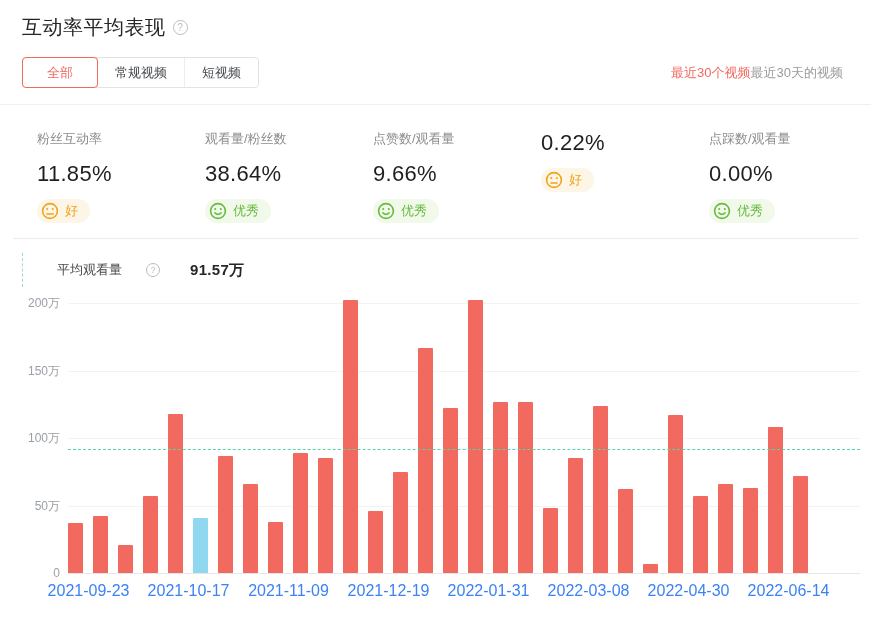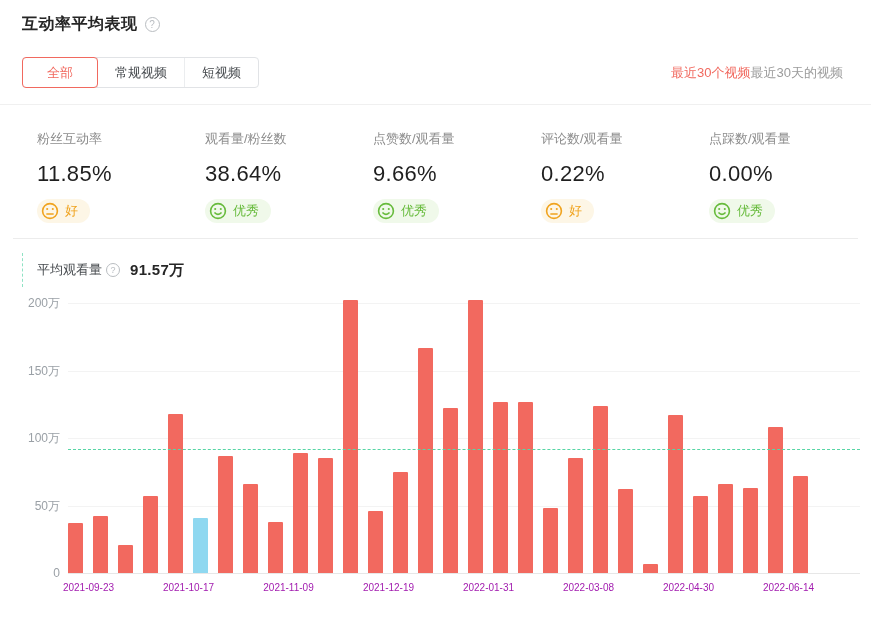--- a/index.html
+++ b/index.html
@@ -4,21 +4,21 @@
 <style>
   * { box-sizing: border-box; margin: 0; padding: 0; }
   html,body { width: 871px; height: 617px; }
   body {
     position: relative; overflow: hidden; background: #ffffff;
     font-family: "Liberation Sans", "DejaVu Sans", sans-serif;
     -webkit-font-smoothing: antialiased;
   }
   
   .page-title-row { position: absolute; top: 14px; left: 22px; display: flex; align-items: center; }
-  .page-title { font-size: 16px; font-weight: 700; color: #262626; letter-spacing: .5px; }
+  .page-title { font-size: 20px; font-weight: 400; color: #262626; letter-spacing: .5px; }
   .help-icon {
     width: 15px; height: 15px; border: 1px solid #b9bdc1; border-radius: 50%;
     color: #b9bdc1; font-size: 10px; line-height: 13px; text-align: center;
     margin-left: 7px; cursor: pointer; flex: 0 0 auto;
   }
   .tab-group {
     position: absolute; top: 57px; left: 22px; height: 31px;
     display: flex; align-items: stretch; border: 1px solid #e1e3e6; border-radius: 4px;
     background: #fff;
   }
@@ -43,34 +43,34 @@
   .metric-label { font-size: 13px; color: #8c8c8c; margin-bottom: 13px; }
   .metric-value { font-size: 22px; font-weight: 500; color: #1f1f1f; margin-bottom: 12px; letter-spacing: .3px; }
   .rating-badge {
     display: inline-flex; align-items: center; height: 24px; border-radius: 12px;
     padding: 0 12px 0 4px; font-size: 13px; gap: 6px;
   }
   .rating-badge svg { display: block; }
   .rating-good { background: #fdf6e6; color: #f0a31e; }
   .rating-excellent { background: #f0f9ea; color: #67bb3c; }
   
-  .chart-header { position: absolute; top: 252px; left: 22px; height: 36px; display: flex; align-items: center; }
+  .chart-header { position: absolute; top: 252px; left: 22px; height: 36px; display: flex; align-items: center; gap: 20px; }
   .accent-dashes { width: 0; height: 34px; border-left: 1px dashed #8fe2c4; margin-right: 14px; }
   .avg-label { font-size: 13px; color: #45494d; }
   .avg-help { margin-left: 4px; margin-right: 10px; width: 14px; height: 14px; line-height: 12px; font-size: 9px;}
   .avg-value { font-size: 15px; font-weight: 700; color: #262626; margin-right: 32px; letter-spacing: .3px; }
   .legend-item { display: flex; align-items: center; margin-right: 28px; cursor: pointer; }
   .legend-swatch { width: 10px; height: 10px; border-radius: 2px; margin-right: 8px; }
   .legend-label { font-size: 13px; color: #45494d; }
   
   #chart { position: absolute; top: 290px; left: 0; width: 871px; height: 327px; }
   .gridline { position: absolute; left: 68px; width: 792px; height: 1px; background: #f3f3f3; }
   .gridline.baseline { background: #e7e7e7; }
   .y-label { position: absolute; width: 52px; text-align: right; font-size: 12px; color: #9aa0a6; line-height: 14px; }
-  .x-label { position: absolute; width: 90px; text-align: center; font-size: 10px; color: #a21caf; }
+  .x-label { position: absolute; width: 90px; text-align: center; font-size: 16px; color: #3b82f6; }
   .bar { position: absolute; width: 15px; border-radius: 1px 1px 0 0; cursor: pointer; }
   .avg-line { position: absolute; left: 68px; width: 792px; height: 0; border-top: 1px dashed #57d6a5; }
 </style>
 </head>
 <body>
 
 <div class="page-title-row">
   <span class="page-title">互动率平均表现</span>
   <span class="help-icon">?</span>
 </div>
@@ -115,21 +115,21 @@
         <span>
           <svg width="18" height="18" viewBox="0 0 18 18">
             <circle cx="9" cy="9" r="7.4" fill="none" stroke="currentColor" stroke-width="1.6"></circle>
             <circle cx="6.2" cy="7" r="1.05" fill="currentColor"></circle>
             <circle cx="11.8" cy="7" r="1.05" fill="currentColor"></circle>
             <path d="M5.9 10.9 Q9 13.8 12.1 10.9" fill="none" stroke="currentColor" stroke-width="1.5" stroke-linecap="round"></path>
           </svg>
         </span>
         <span>优秀</span>
       </div></div>
-    <div class="metric-card"><div class="metric-label">评论数/观看量</div><div class="metric-value">0.22%</div><div class="rating-badge rating-good">
+    <div class="metric-card"><div class="metric-value">0.22%</div><div class="rating-badge rating-good">
         <span>
           <svg width="18" height="18" viewBox="0 0 18 18">
             <circle cx="9" cy="9" r="7.4" fill="none" stroke="currentColor" stroke-width="1.6"></circle>
             <circle cx="6.2" cy="7" r="1.05" fill="currentColor"></circle>
             <circle cx="11.8" cy="7" r="1.05" fill="currentColor"></circle>
             <line x1="5.9" y1="12" x2="12.1" y2="12" stroke="currentColor" stroke-width="1.5" stroke-linecap="round"></line>
           </svg>
         </span>
         <span>好</span>
       </div></div>

